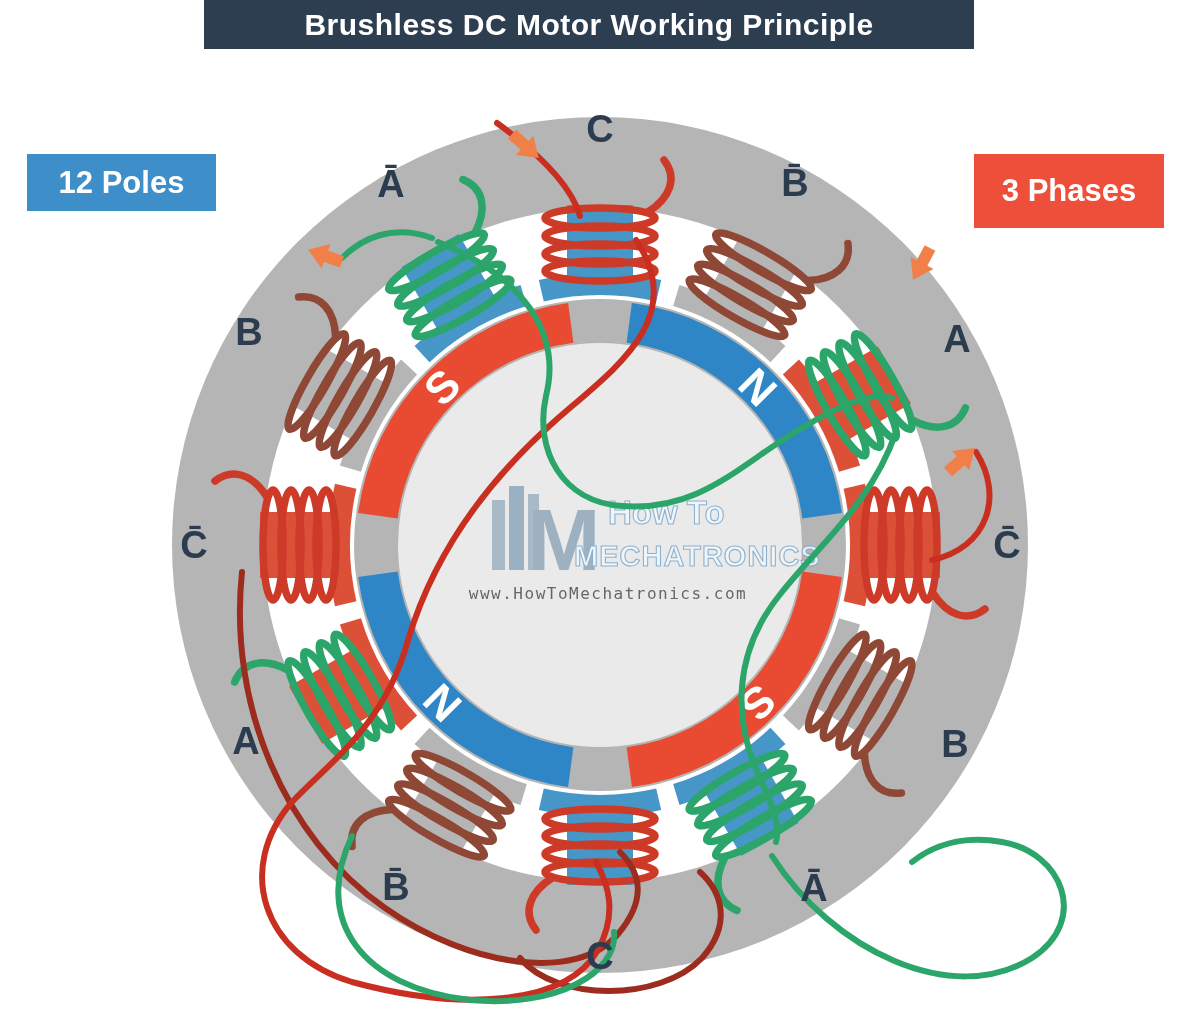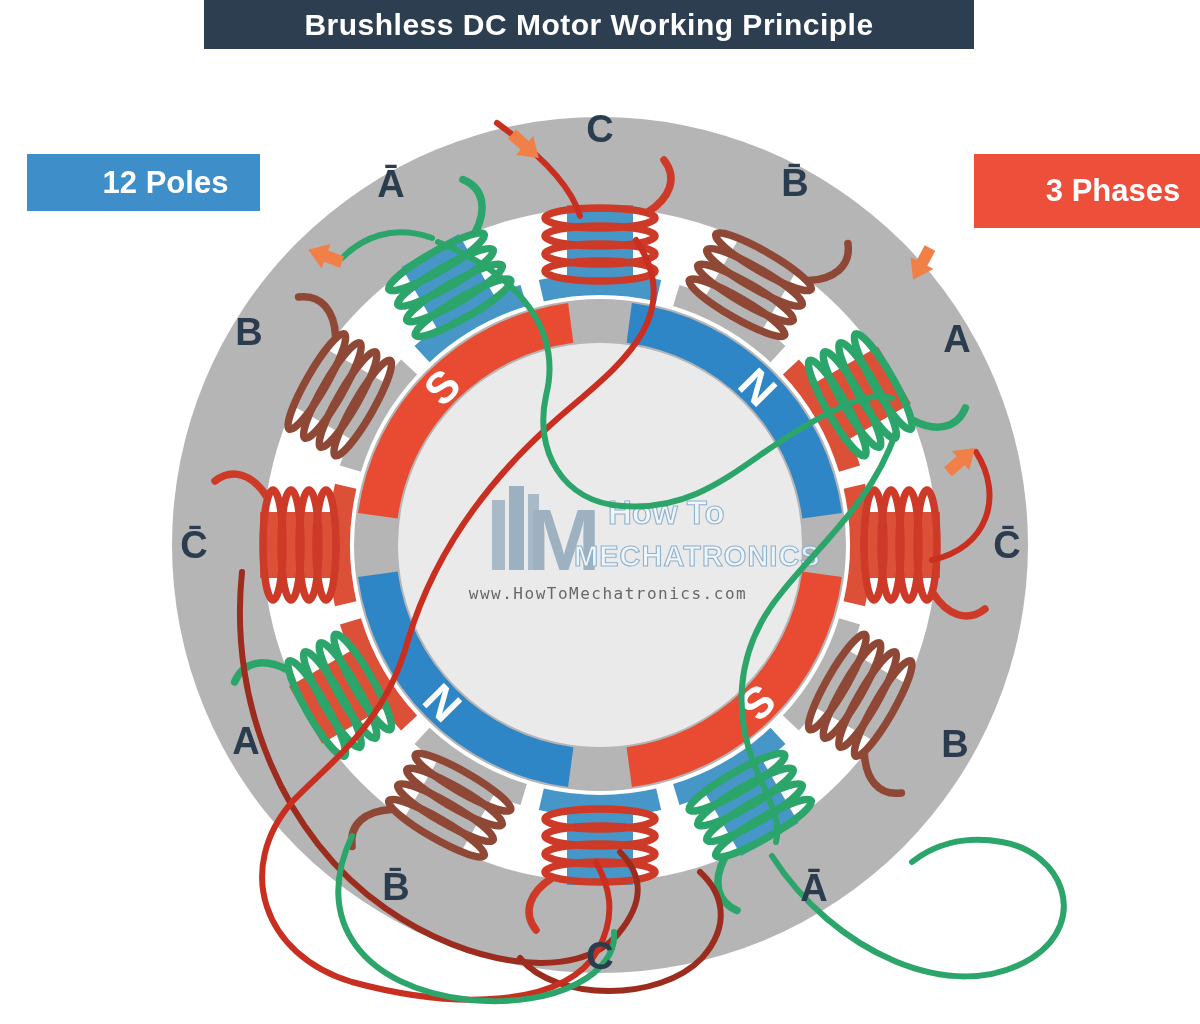--- a/index.html
+++ b/index.html
@@ -2,21 +2,21 @@
 <html><head>
 <meta charset="utf-8">
 <style>
   html,body{margin:0;padding:0;background:#ffffff;}
   .stage{position:relative;width:1200px;height:1024px;background:#ffffff;overflow:hidden;
          font-family:"Liberation Sans",sans-serif;}
   .title-banner{position:absolute;left:204px;top:0;width:770px;height:49px;background:#2d3e50;
     display:flex;align-items:center;justify-content:center;color:#ffffff;font-weight:bold;
     font-size:30px;letter-spacing:.5px;text-align:center;}
   .badge{position:absolute;display:flex;align-items:center;justify-content:center;color:#ffffff;
-    font-weight:bold;font-size:31px;padding-left:44px;}
+    font-weight:bold;font-size:31px;}
   .badge-left{left:27px;top:154px;width:189px;height:57px;background:#3d8ec9;}
   .badge-right{left:974px;top:154px;width:190px;height:74px;background:#ee4f3b;}
   svg{position:absolute;left:0;top:0;}
   .pole-label{font-size:38px;font-weight:bold;fill:#2b3c4e;}
   .rotor-label{font-size:44px;font-weight:bold;fill:#ffffff;}
   .wire{fill:none;stroke-width:6;stroke-linecap:round;}
   .wm-big{font-size:33px;font-weight:bold;fill:#f0f7fc;stroke:#7fa9ca;stroke-width:1.1;}
   .wm-big2{font-size:29px;font-weight:bold;letter-spacing:1px;fill:#f0f7fc;stroke:#7fa9ca;stroke-width:1.1;}
   .wm-url{font-size:16px;font-family:"DejaVu Sans Mono",monospace;fill:#505050;letter-spacing:1.5px;}
 </style>

